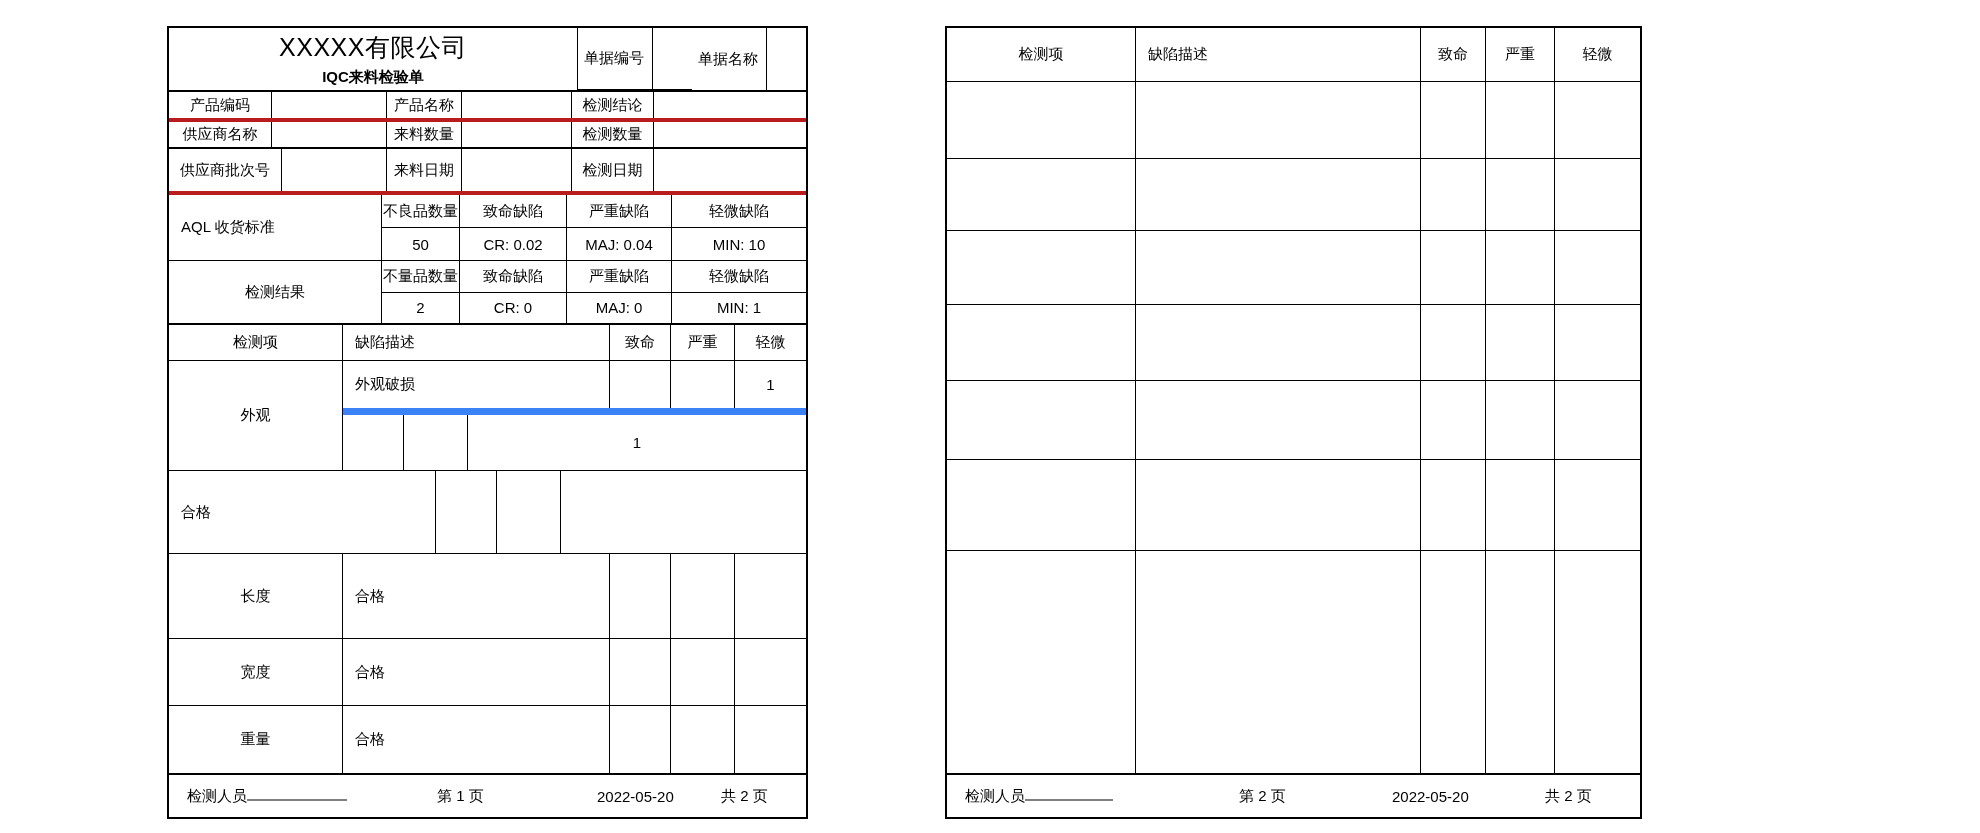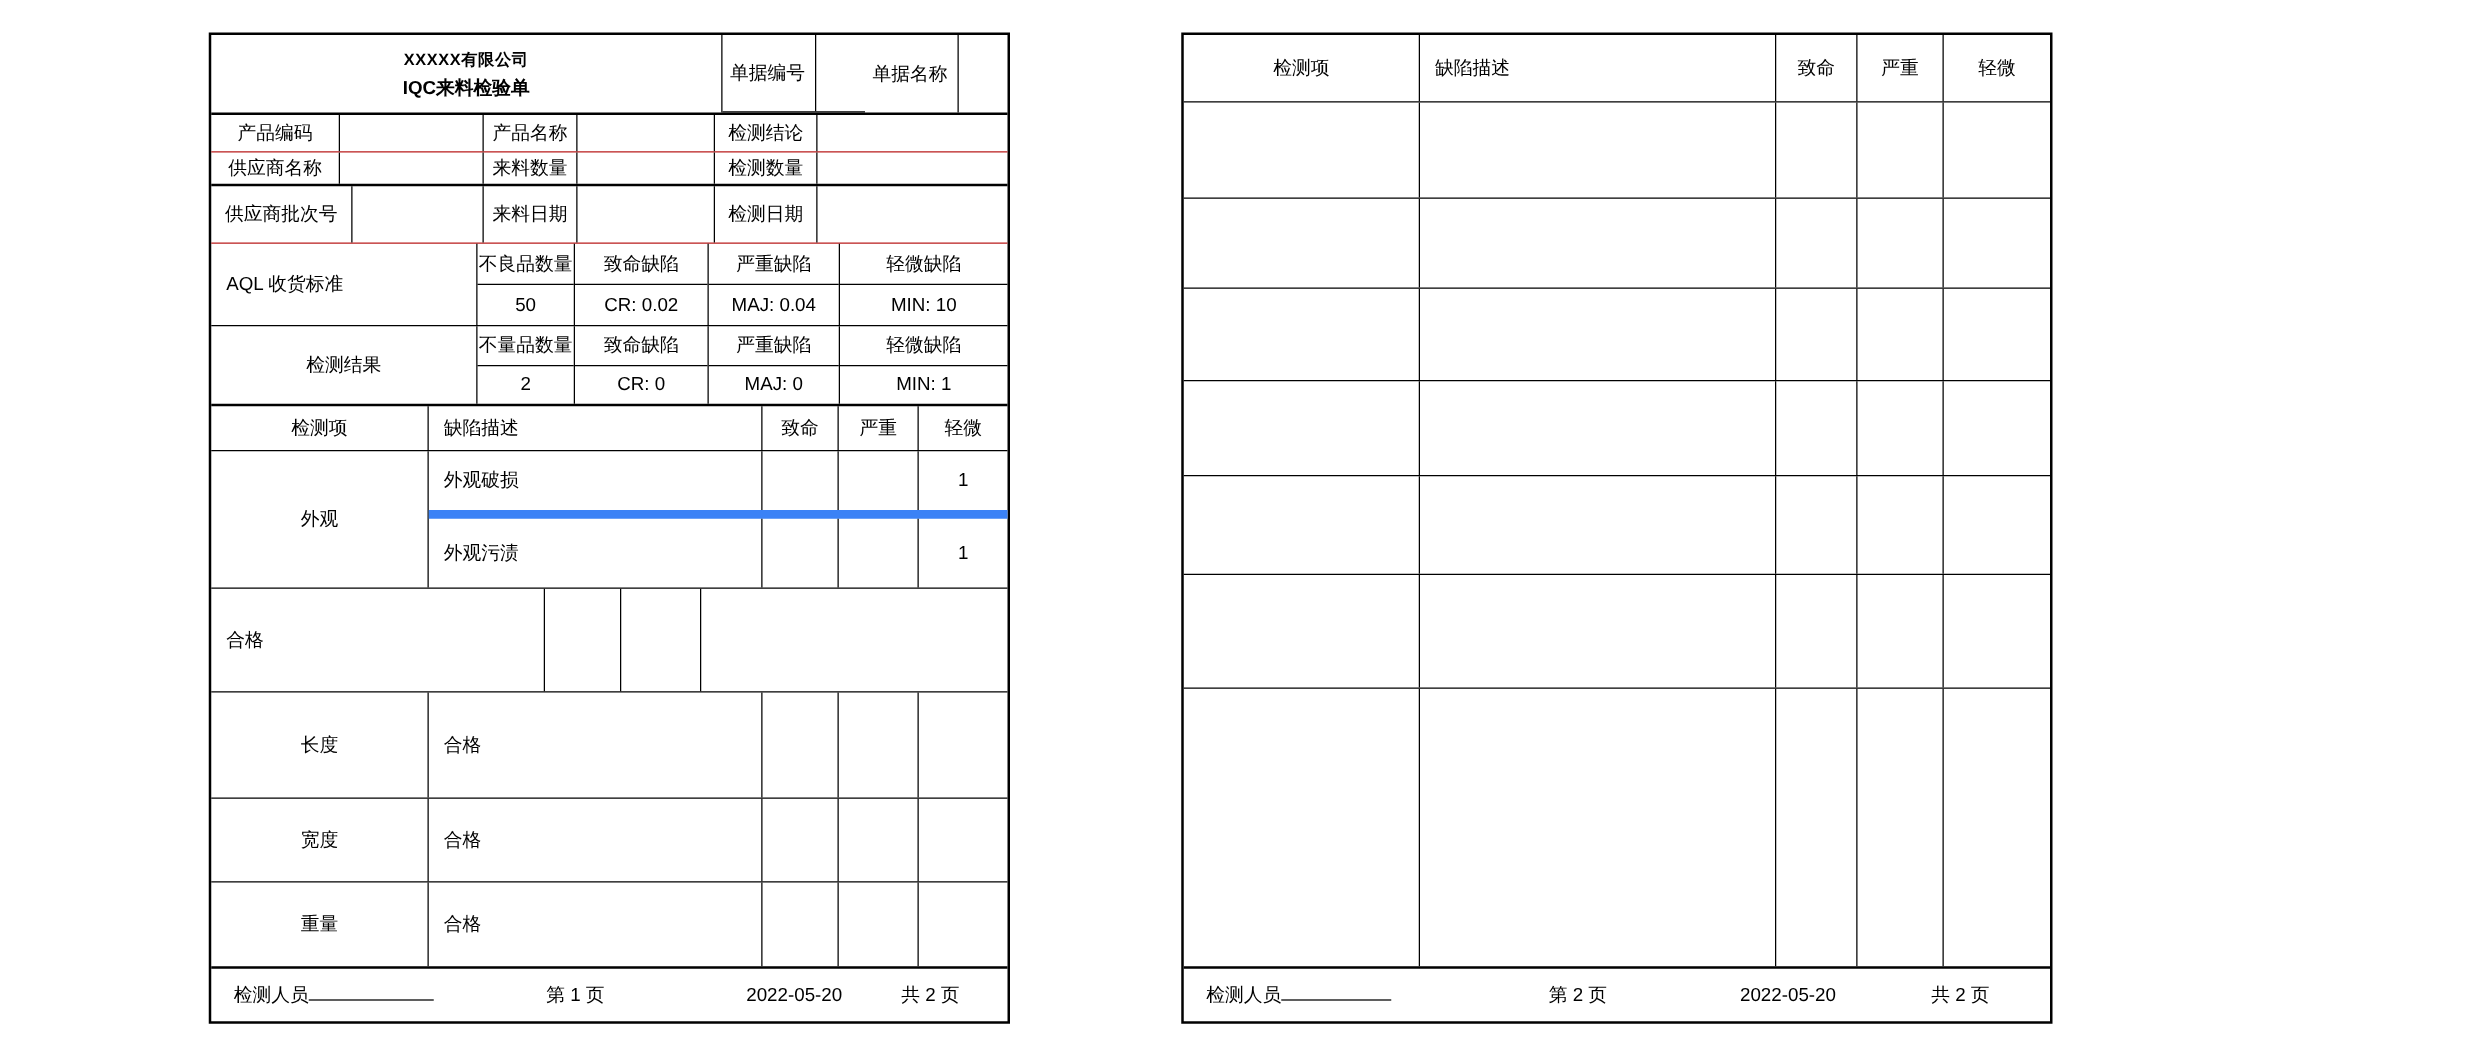--- a/index.html
+++ b/index.html
@@ -12,30 +12,30 @@
     position:absolute;top:26px;height:793px;background:#fff;
     border:2px solid #000;box-sizing:border-box;
     display:flex;flex-direction:column;
   }
   #page1{left:167px;width:641px}
   #page2{left:945px;width:697px}
 
   
   .hdr{height:64px;flex:none;display:flex;border-bottom:2px solid #000;box-sizing:border-box}
   .hdr-title{flex:1;display:flex;flex-direction:column;align-items:center;justify-content:center;gap:4px}
-  .company{font-size:13px;font-weight:bold;letter-spacing:.5px}
+  .company{font-size:25px;font-weight:normal;letter-spacing:.5px}
   .ftitle{font-size:15px;font-weight:bold}
   .docbox{width:229px;flex:none;border-left:1px solid #000;display:flex;flex-direction:row;box-sizing:border-box}
   .docrow{flex:1;display:flex;box-sizing:border-box}
   .docrow.first{border-bottom:1px solid #000}
   .doclabel{width:75px;flex:none;border-right:1px solid #000;display:flex;align-items:center;padding-left:6px;box-sizing:border-box}
   .docval{flex:1}
 
   
-  .irow{display:flex;box-sizing:border-box;border-bottom:1px solid #b91c1c}
+  .irow{display:flex;box-sizing:border-box;border-bottom:4px solid #b91c1c}
   .irow.thick{border-bottom:2px solid #000}
   .rA{height:30px}
   .rB{height:27px}
   .rC{height:46px}
   .icell{display:flex;align-items:center;justify-content:center;border-right:1px solid #000;box-sizing:border-box}
   .icell.last{flex:1;border-right:none}
   .wLa{width:103px}.wVa{width:115px}.wLb{width:75px}.wVb{width:110px}.wLc{width:82px}
   .wLa2{width:113px}.wVa2{width:105px}
 
   
@@ -201,21 +201,20 @@
     <div class="drow app-row">
       <div class="dcell dc-item">外观</div>
       <div class="app-sub">
         <div class="app-subrow">
           <div class="dcell dc-desc">外观破损</div>
           <div class="dcell dc-n"></div>
           <div class="dcell dc-m"></div>
           <div class="dcell dc-last">1</div>
         </div>
         <div class="app-subrow second">
-          <div class="dcell dc-desc">外观污渍</div>
           <div class="dcell dc-n"></div>
           <div class="dcell dc-m"></div>
           <div class="dcell dc-last">1</div>
         </div>
       </div>
     </div>
 
     <div class="drow rh1">
       <div class="dcell dc-desc">合格</div>
       <div class="dcell dc-n"></div>

